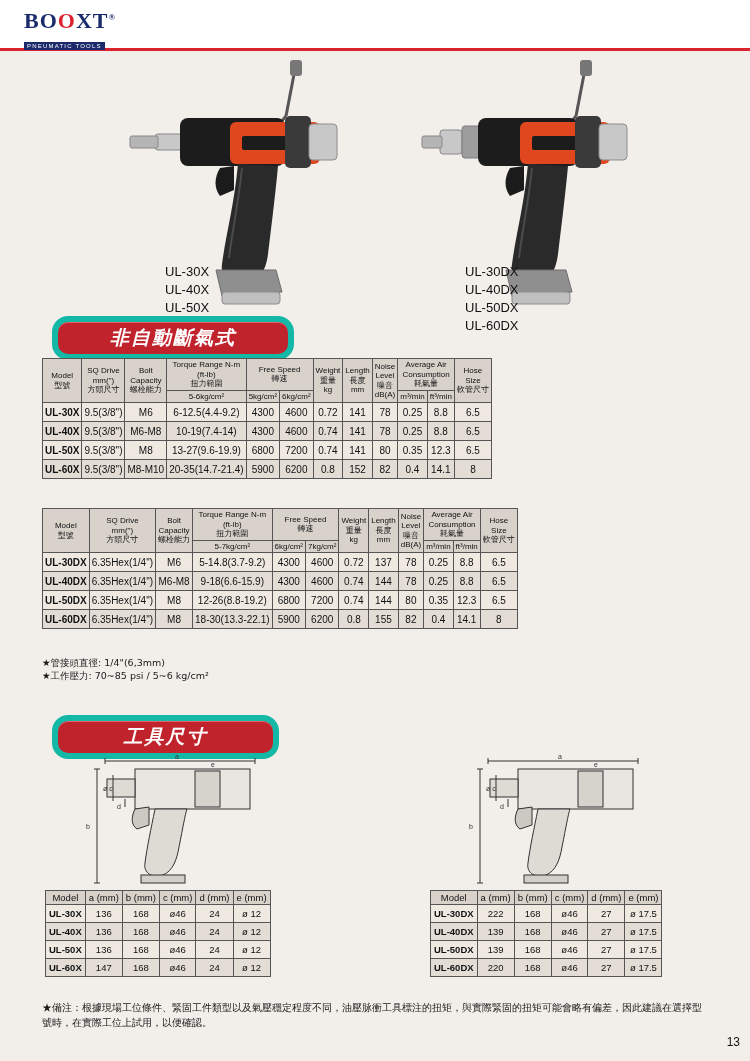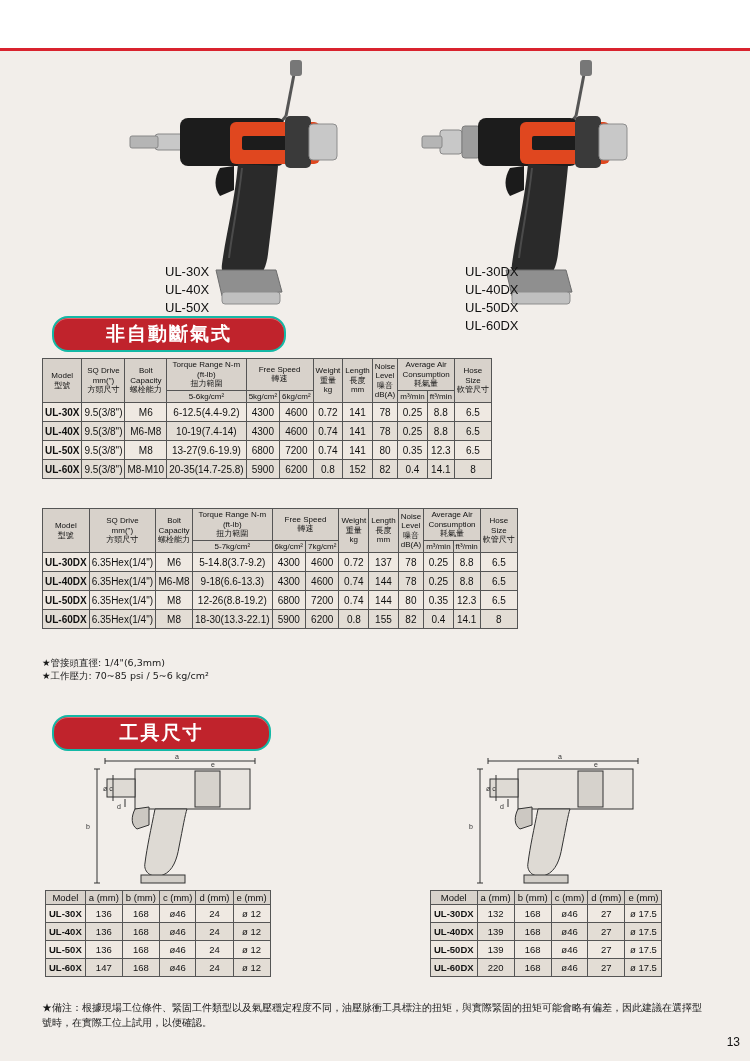--- a/index.html
+++ b/index.html
@@ -49,22 +49,23 @@
     position:absolute;font-size:13px;line-height:18px;color:#111;
   }
   .models-left{left:165px;top:215px;}
   .models-right{left:465px;top:215px;}
   
   .banner{
     position:absolute;
     width:230px;height:32px;
     background:#c0232c;
     border-radius:16px;
-    border:2px solid #14b8a6;
+    border:6px solid #14b8a6;
     box-shadow:inset 0 1px 0 #e8606a;
+    font-style:italic;
   }
   .banner span{
     display:block;text-align:center;line-height:30px;
     color:#fff;font-weight:bold;font-size:19px;letter-spacing:2px;
     font-family:"DejaVu Sans", sans-serif;
   }
   .banner-1{left:52px;top:316px;}
   .banner-2{left:52px;top:715px;width:215px;}
   
   .spec-table{
@@ -122,20 +123,24 @@
     font-family:Liberation Sans, sans-serif;
   }
   .page-no{
     position:absolute;right:10px;bottom:12px;font-size:12px;color:#111;
   }
 </style>
 </head>
 <body>
 
 <div class="header">
+  <div class="logo">
+    <div class="logo-text">BO<span class="o">O</span>XT<span class="logo-tm">®</span></div>
+    <div class="logo-bar">PNEUMATIC TOOLS</div>
+  </div>
 </div>
 
 <div class="hero">
 
   <svg class="tool tool-left" width="260" height="250" viewBox="0 0 260 250">
 
     <path d="M186 8 L176 60" stroke="#555" stroke-width="3" fill="none"></path>
     <path d="M176 60 C168 72 150 74 142 70" stroke="#555" stroke-width="3" fill="none"></path>
     <rect x="180" y="4" width="12" height="16" rx="3" fill="#777"></rect>
 
@@ -256,21 +261,21 @@
         <td>141</td>
         <td>80</td>
         <td>0.35</td>
         <td>12.3</td>
         <td>6.5</td>
       </tr>
       <tr>
         <td class="model">UL-60X</td>
         <td>9.5(3/8")</td>
         <td>M8-M10</td>
-        <td>20-35(14.7-25.8)</td>
+        <td>20-35(14.7-21.4)</td>
         <td>5900</td>
         <td>6200</td>
         <td>0.8</td>
         <td>152</td>
         <td>82</td>
         <td>0.4</td>
         <td>14.1</td>
         <td>8</td>
       </tr>
     </tbody>
@@ -310,21 +315,21 @@
         <td>137</td>
         <td>78</td>
         <td>0.25</td>
         <td>8.8</td>
         <td>6.5</td>
       </tr>
       <tr>
         <td class="model">UL-40DX</td>
         <td>6.35Hex(1/4")</td>
         <td>M6-M8</td>
-        <td>9-18(6.6-13.3)</td>
+        <td>9-18(6.6-15.9)</td>
         <td>4300</td>
         <td>4600</td>
         <td>0.74</td>
         <td>144</td>
         <td>78</td>
         <td>0.25</td>
         <td>8.8</td>
         <td>6.5</td>
       </tr>
       <tr>
@@ -474,21 +479,21 @@
         <td>a (mm)</td>
         <td>b (mm)</td>
         <td>c (mm)</td>
         <td>d (mm)</td>
         <td>e (mm)</td>
       </tr>
     </thead>
   <tbody id="dim2-body">
       <tr>
         <td class="model">UL-30DX</td>
-        <td>132</td>
+        <td>222</td>
         <td>168</td>
         <td>ø46</td>
         <td>27</td>
         <td>ø 17.5</td>
       </tr>
       <tr>
         <td class="model">UL-40DX</td>
         <td>139</td>
         <td>168</td>
         <td>ø46</td>

